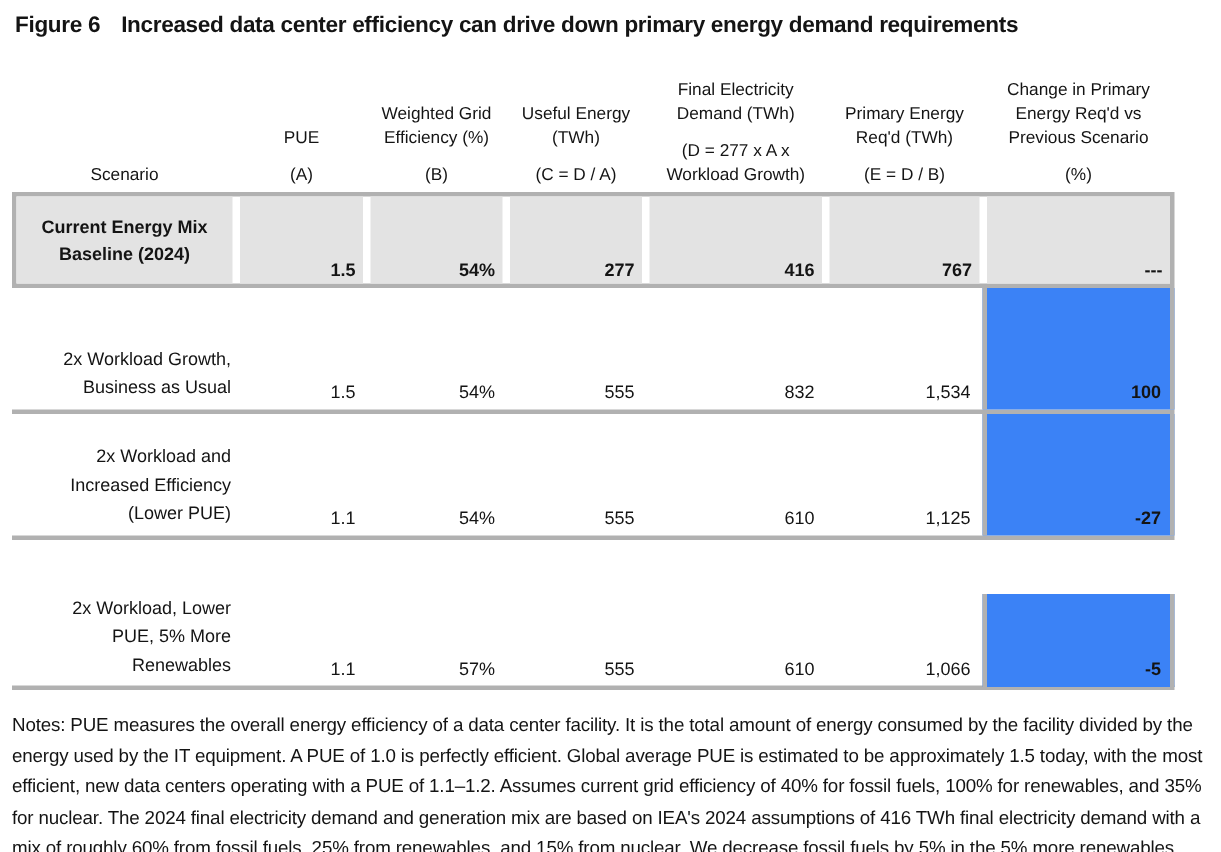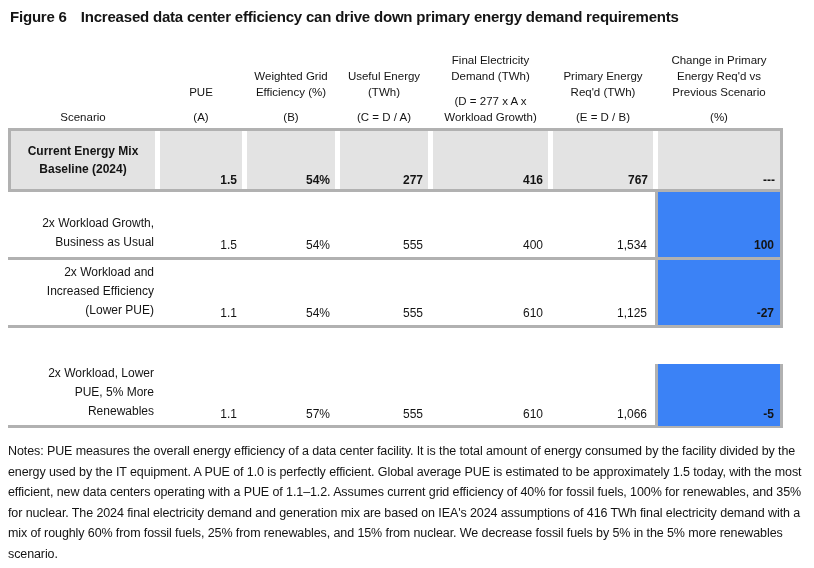--- a/index.html
+++ b/index.html
@@ -36,21 +36,21 @@
   
   .datarow { display:grid; width:775px;
     grid-template-columns:150px 87px 93px 93px 120px 104px 128px;
     border-bottom:3px solid #b1b1b1; }
   .datarow .scenario { display:flex; flex-direction:column; justify-content:flex-end;
     align-items:flex-end; text-align:right; font-size:12px; line-height:19px; padding:0 4px 5px 0; }
   .datarow .num { display:flex; align-items:flex-end; justify-content:flex-end;
     font-size:12px; padding:0 8px 5px 0; }
   .datarow .change { background:#3b82f6; border-left:3px solid #b1b1b1; border-right:3px solid #b1b1b1;
     font-weight:700; padding-right:6px; }
-  .row-h66 { height:68px; } .row-h64 { height:64px;margin-top:36px; }
+  .row-h66 { height:84px; } .row-h64 { height:64px;margin-top:36px; }
 
   
   .footer { margin-top:13px; width:800px; font-size:12.5px; line-height:20.5px; letter-spacing:-0.1px; }
   .sources { margin-bottom:1px; }
 </style>
 </head>
 <body>
 
 <div class="page">
 
@@ -113,21 +113,21 @@
     </div>
 
     <div class="datarow row-h66">
       <div class="scenario">
         <div>2x Workload Growth,</div>
         <div>Business as Usual</div>
       </div>
       <div class="num">1.5</div>
       <div class="num">54%</div>
       <div class="num">555</div>
-      <div class="num">400</div>
+      <div class="num">832</div>
       <div class="num">1,534</div>
       <div class="num change">100</div>
     </div>
 
     <div class="datarow row-h66">
       <div class="scenario">
         <div>2x Workload and</div>
         <div>Increased Efficiency</div>
         <div>(Lower PUE)</div>
       </div>

